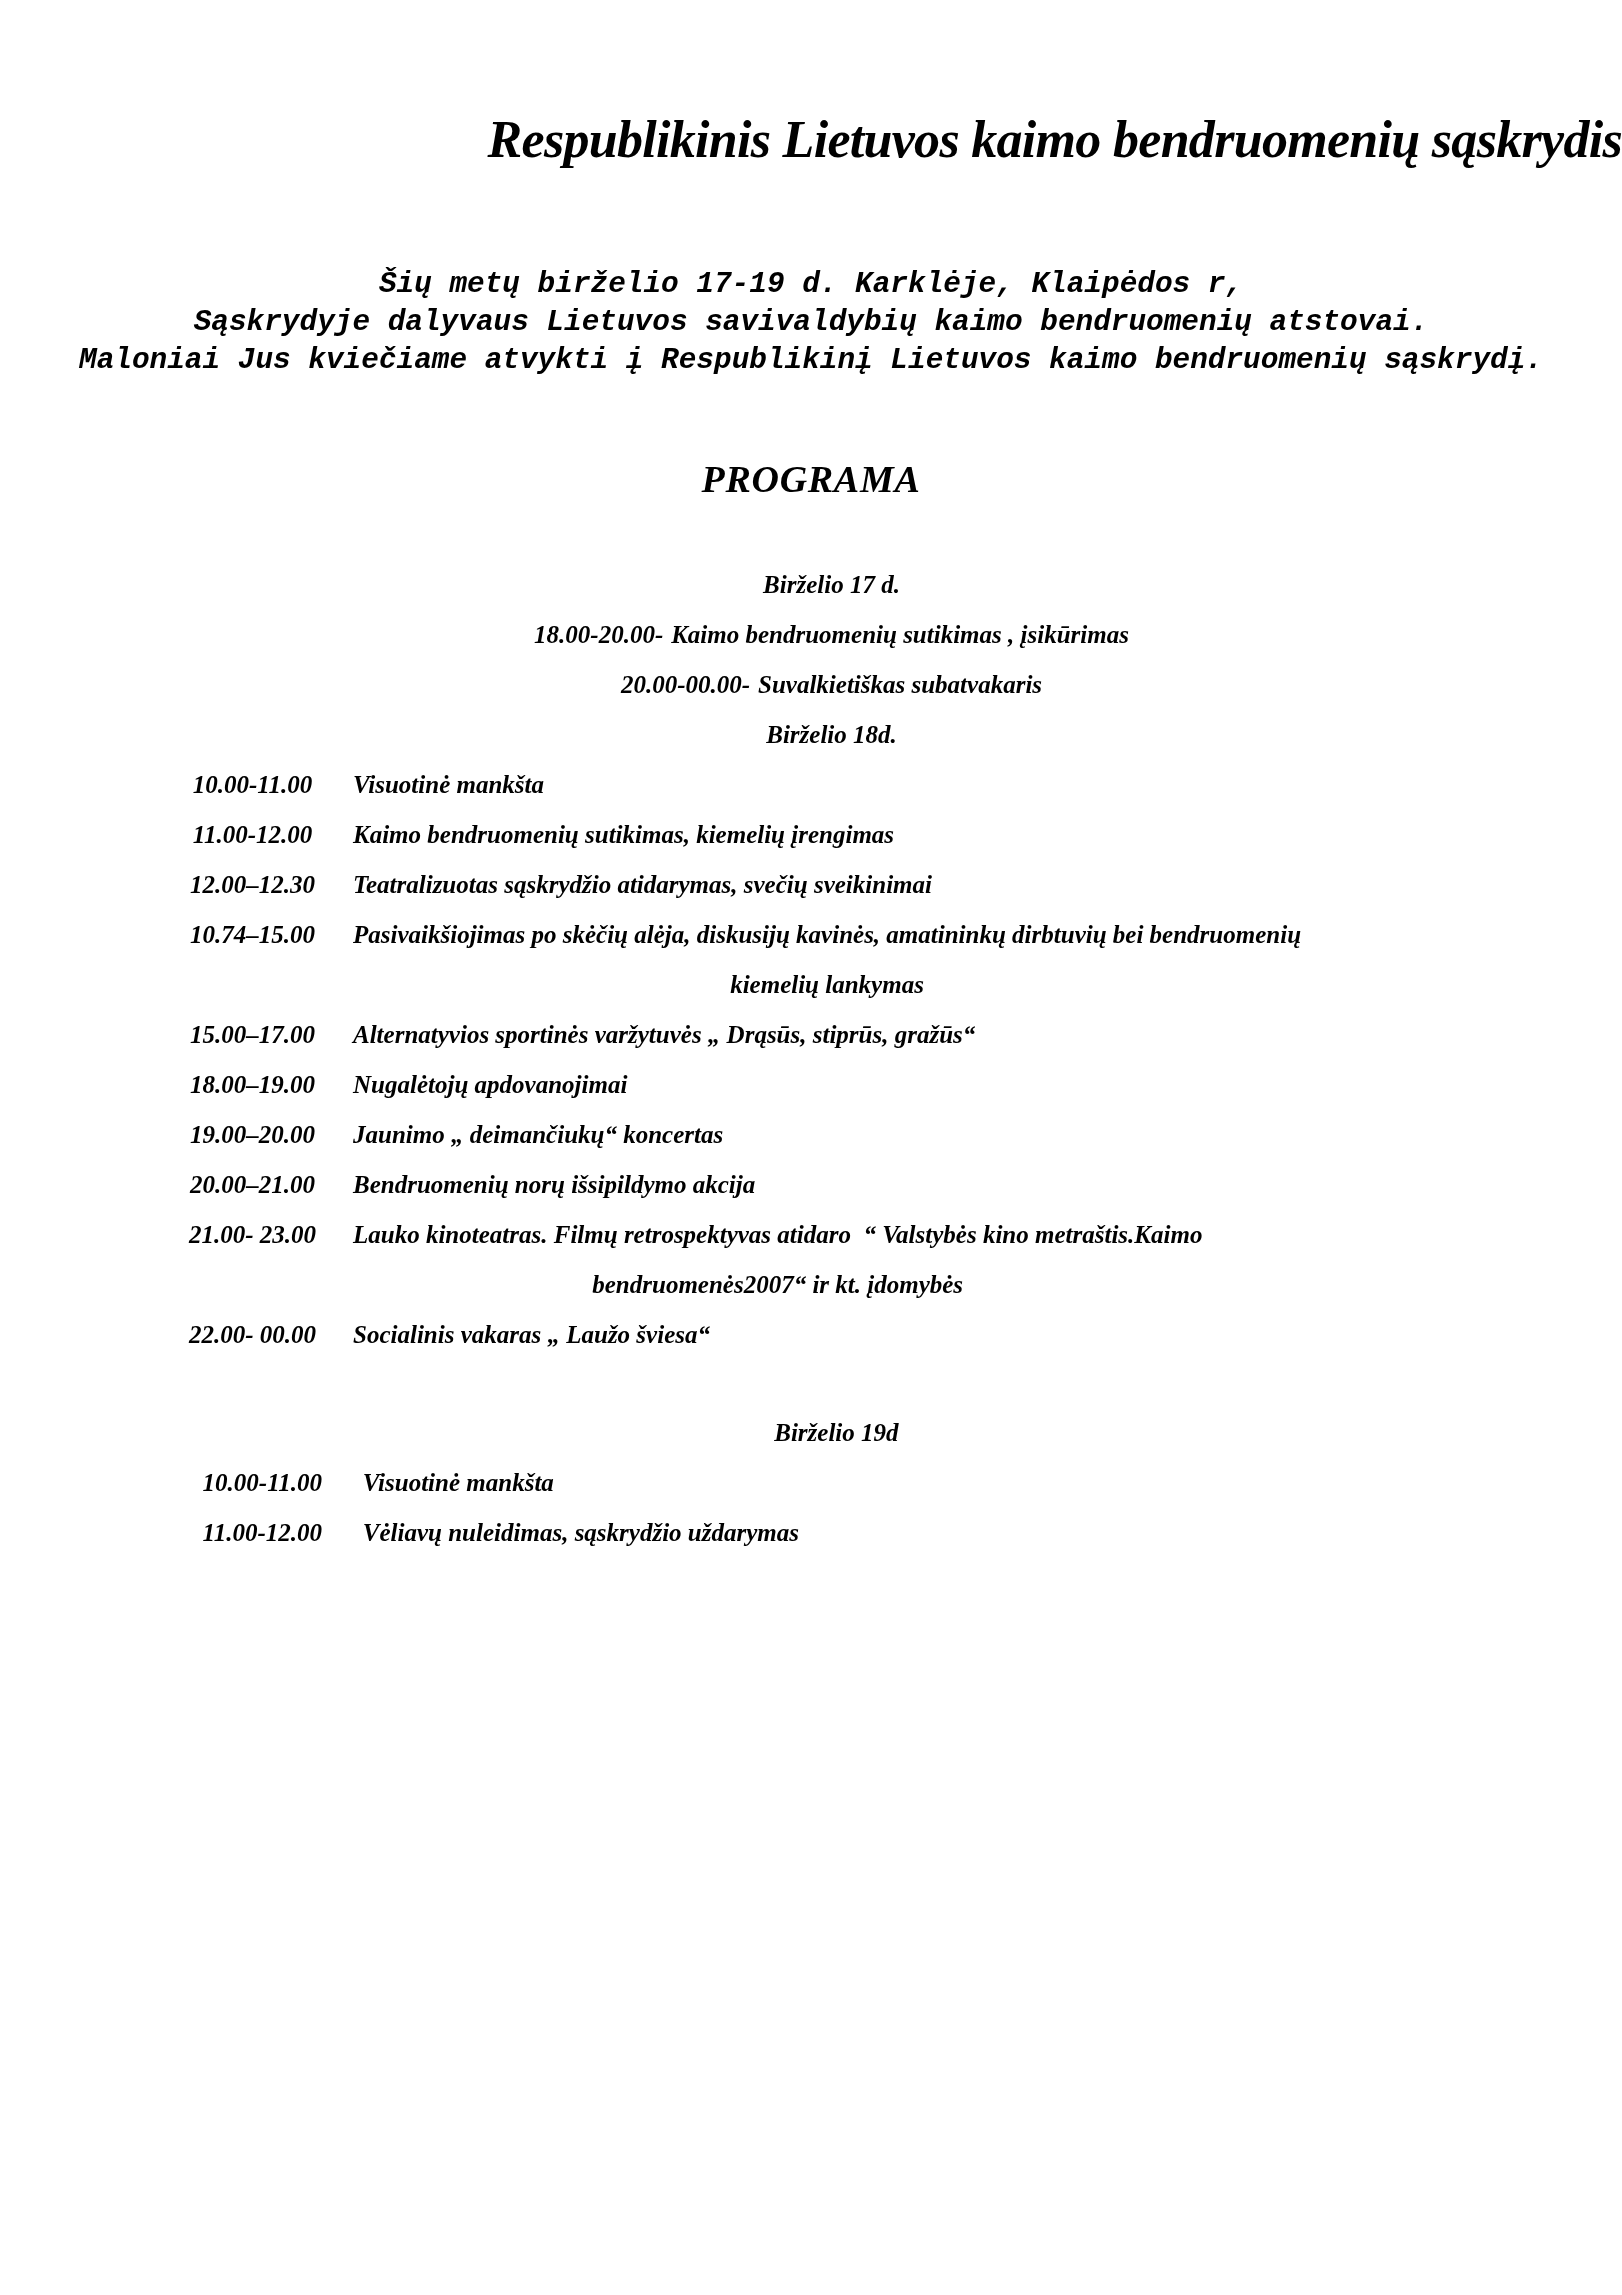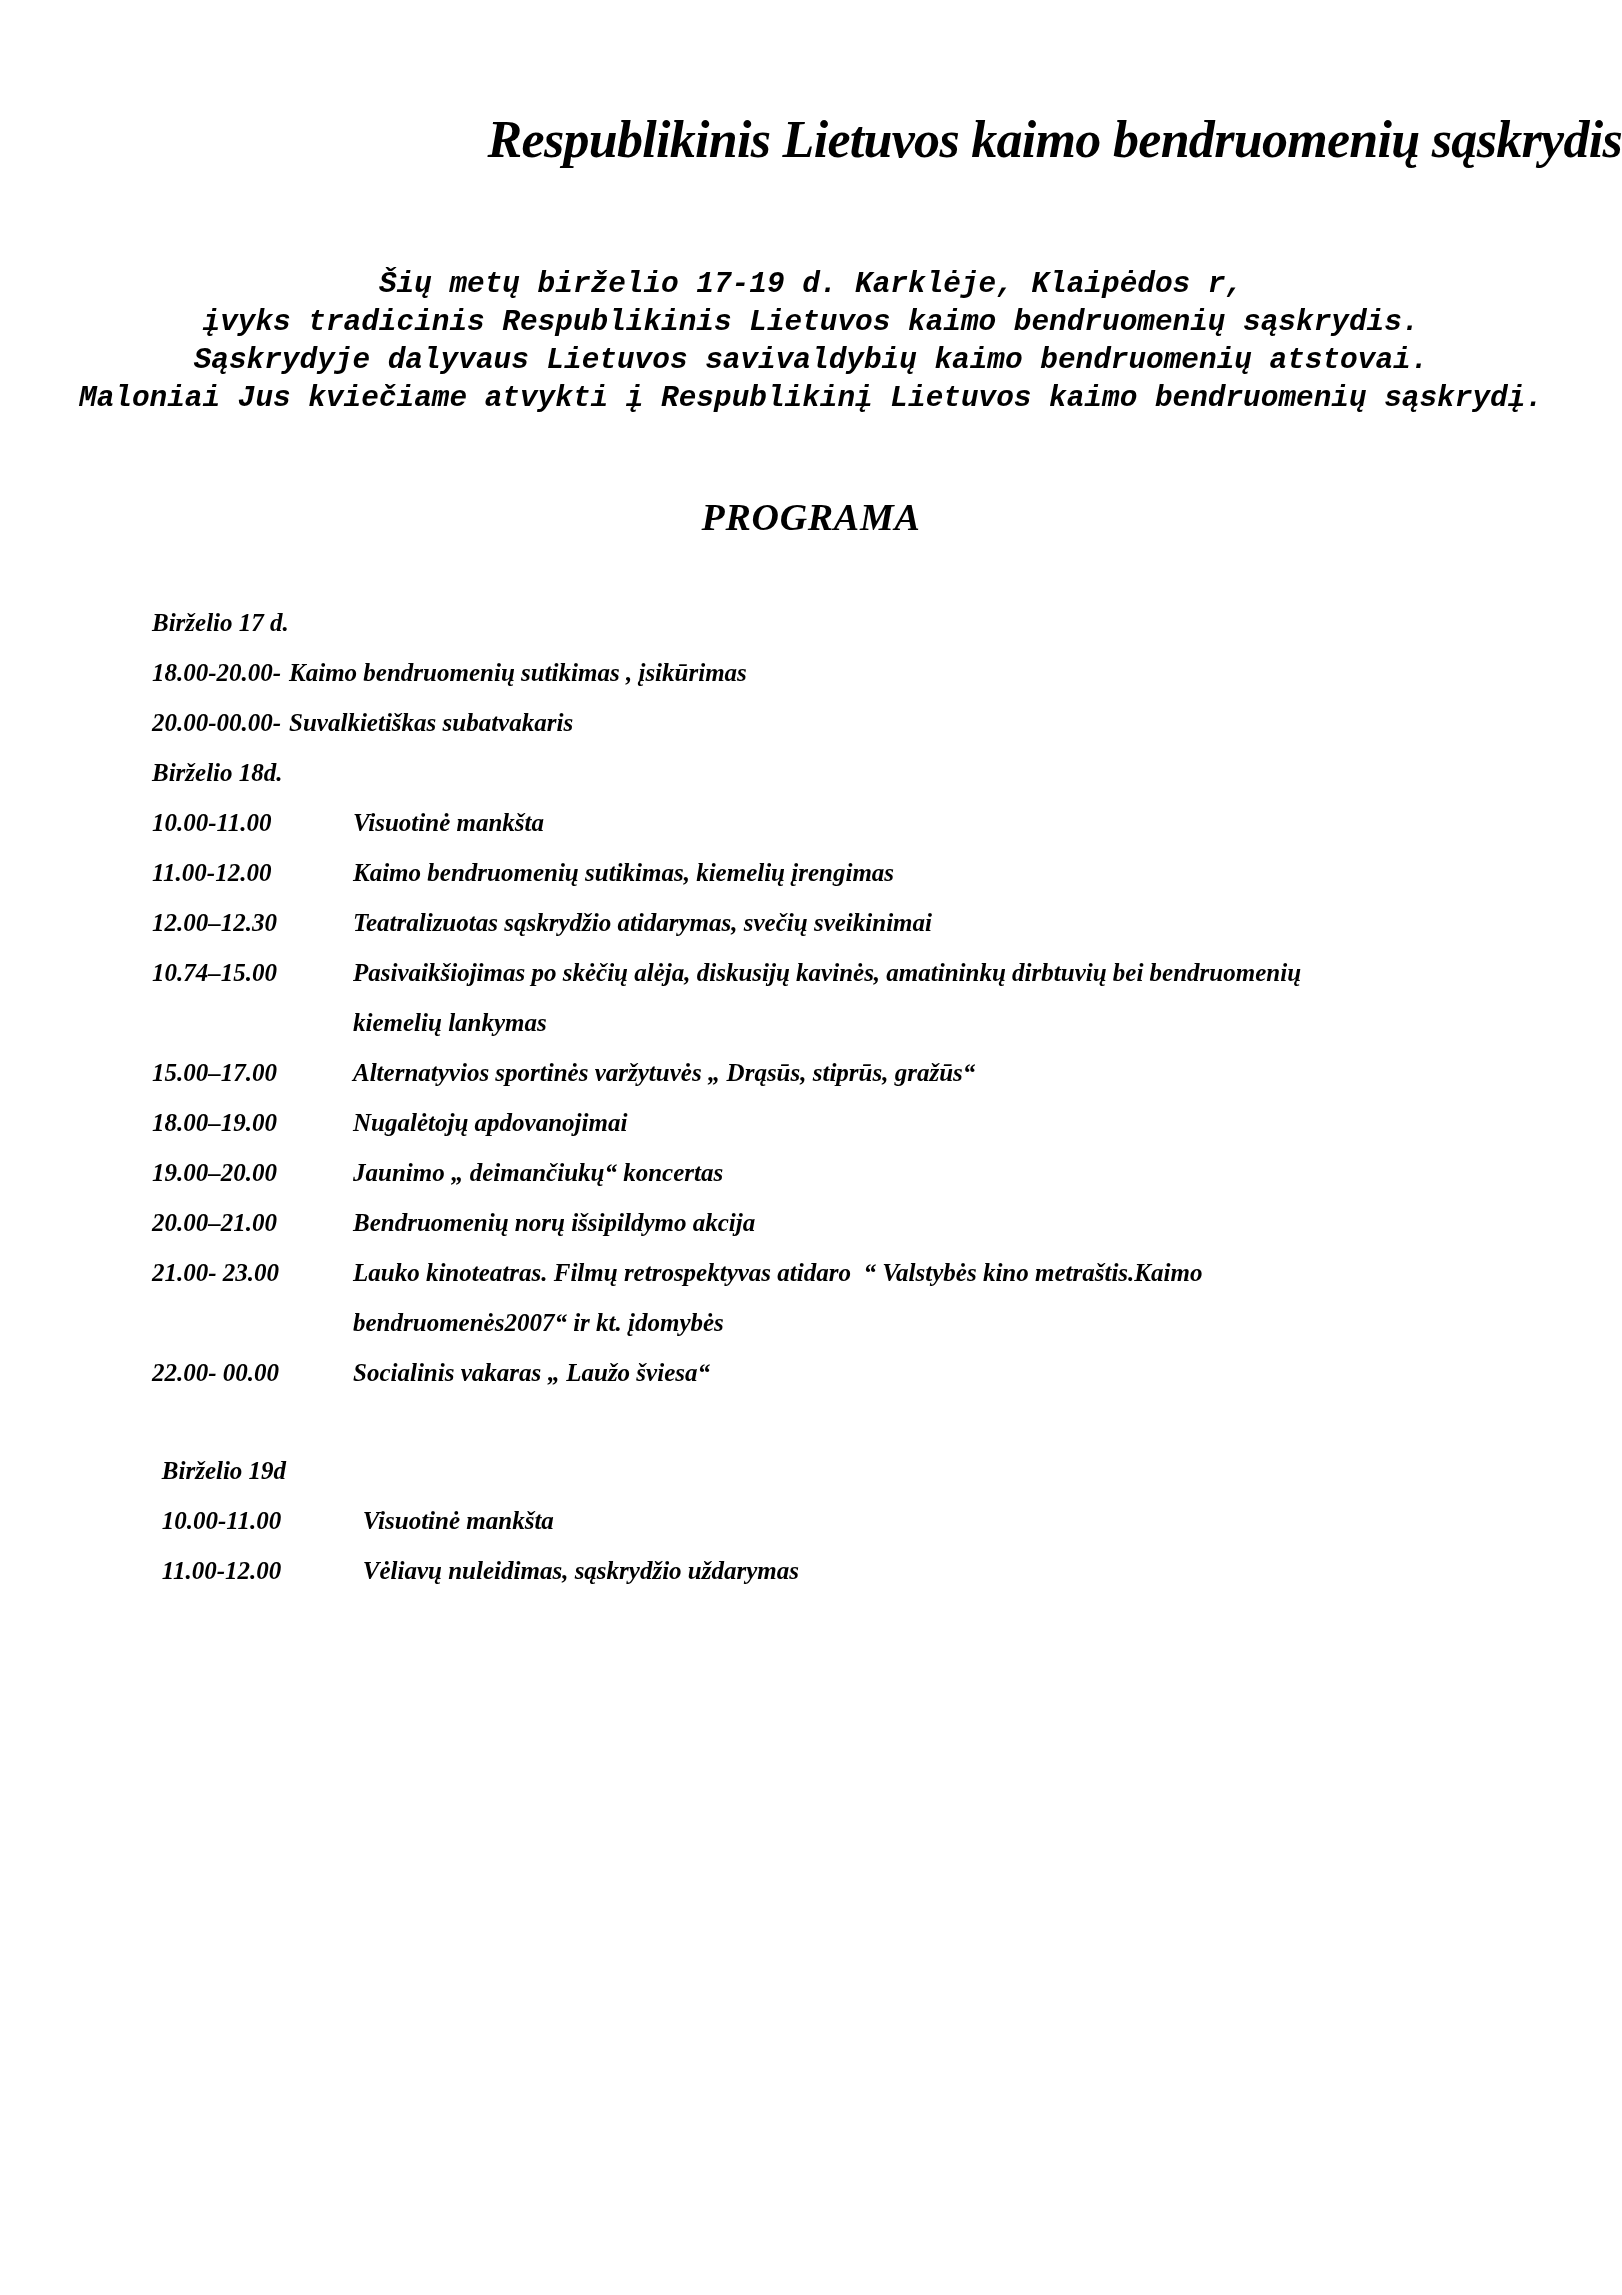--- a/index.html
+++ b/index.html
@@ -34,40 +34,39 @@
     font-size: 38px;
     line-height: 44px;
     letter-spacing: 0.7px;
   }
   .schedule {
     margin-top: 59px;
     margin-left: 152px;
     margin-right: 111px;
     font-size: 25px;
   }
-  .day-heading, .srow, .irow { line-height: 50px; }
+  .day-heading, .srow, .irow { line-height: 50px; text-align: center; }
   .srow { display: flex; align-items: flex-start; }
   .time {
     flex: 0 0 201px;
     white-space: pre;
   }
   .desc { white-space: pre-wrap; }
   .irow .desc-inline { padding-left: 7.9px; white-space: pre-wrap; }
   .day3 { margin-top: 48px; padding-left: 9.8px; }
 </style>
 </head>
 <body>
 
 <div class="page">
 
   <h1 class="doc-title">Respublikinis Lietuvos kaimo bendruomenių sąskrydis</h1>
 
   <div class="intro">
     <div>Šių metų birželio 17-19 d. Karklėje, Klaipėdos r,</div>
-    <div>įvyks tradicinis Respublikinis Lietuvos kaimo bendruomenių sąskrydis.</div>
     <div>Sąskrydyje dalyvaus Lietuvos savivaldybių kaimo bendruomenių atstovai.</div>
     <div>Maloniai Jus kviečiame atvykti į Respublikinį Lietuvos kaimo bendruomenių sąskrydį.</div>
   </div>
 
   <div class="section-heading">PROGRAMA</div>
 
   <div class="schedule">
 
     <div class="day1">
       <div class="day-heading">Birželio 17 d.</div>

